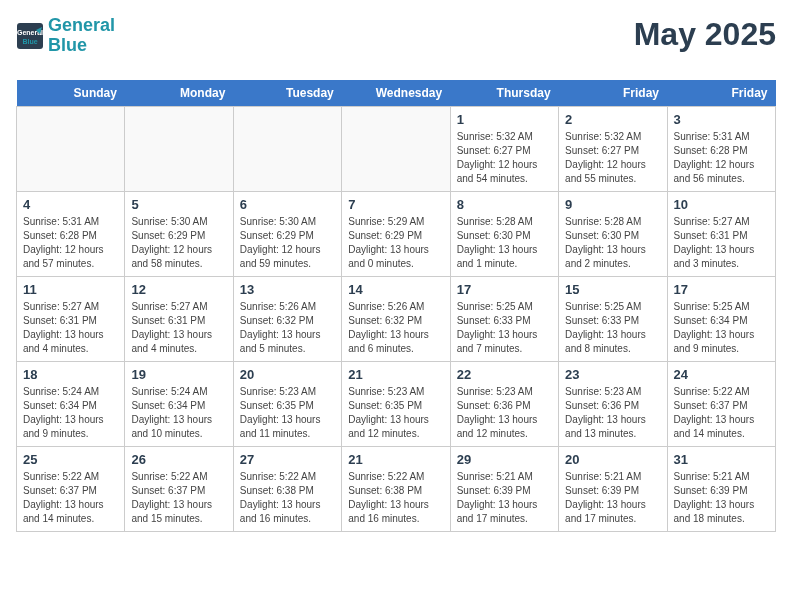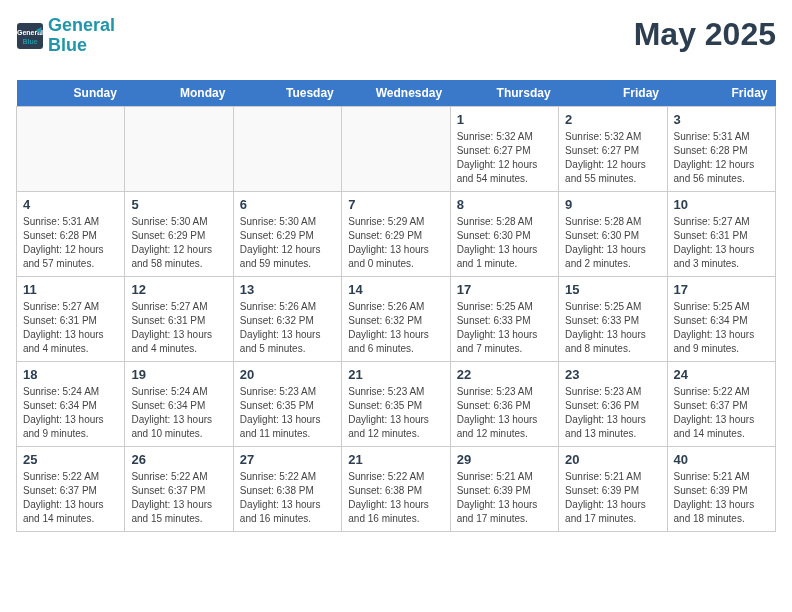--- a/index.html
+++ b/index.html
@@ -330,21 +330,21 @@
 and 17 minutes.</div>
         </td>
         <td class="filled">
           <div class="day-num">20</div>
           <div class="day-info" style="white-space: pre-line;">Sunrise: 5:21 AM
 Sunset: 6:39 PM
 Daylight: 13 hours
 and 17 minutes.</div>
         </td>
         <td class="filled">
-          <div class="day-num">40</div>
+          <div class="day-num">31</div>
           <div class="day-info" style="white-space: pre-line;">Sunrise: 5:21 AM
 Sunset: 6:39 PM
 Daylight: 13 hours
 and 18 minutes.</div>
         </td>
       </tr>
     </tbody>
 </table>
 
 </body></html>

